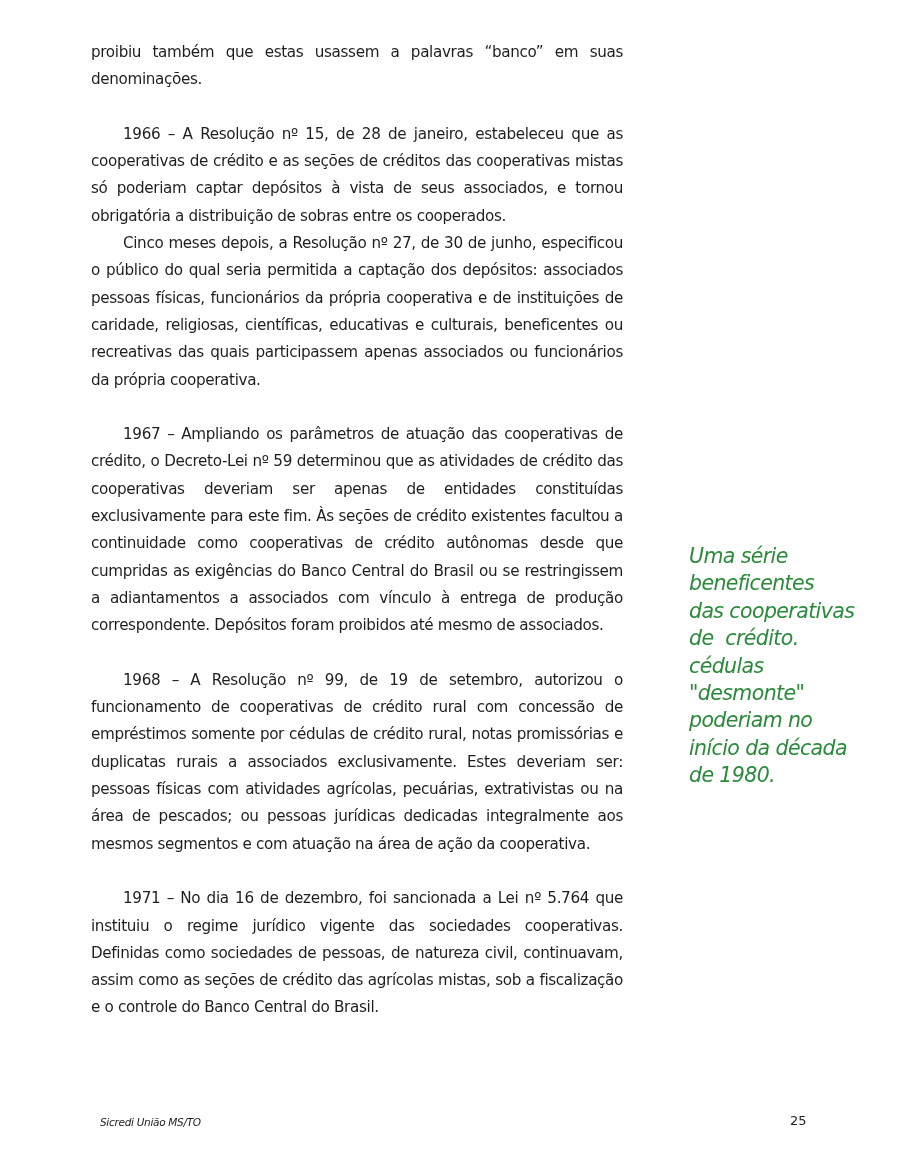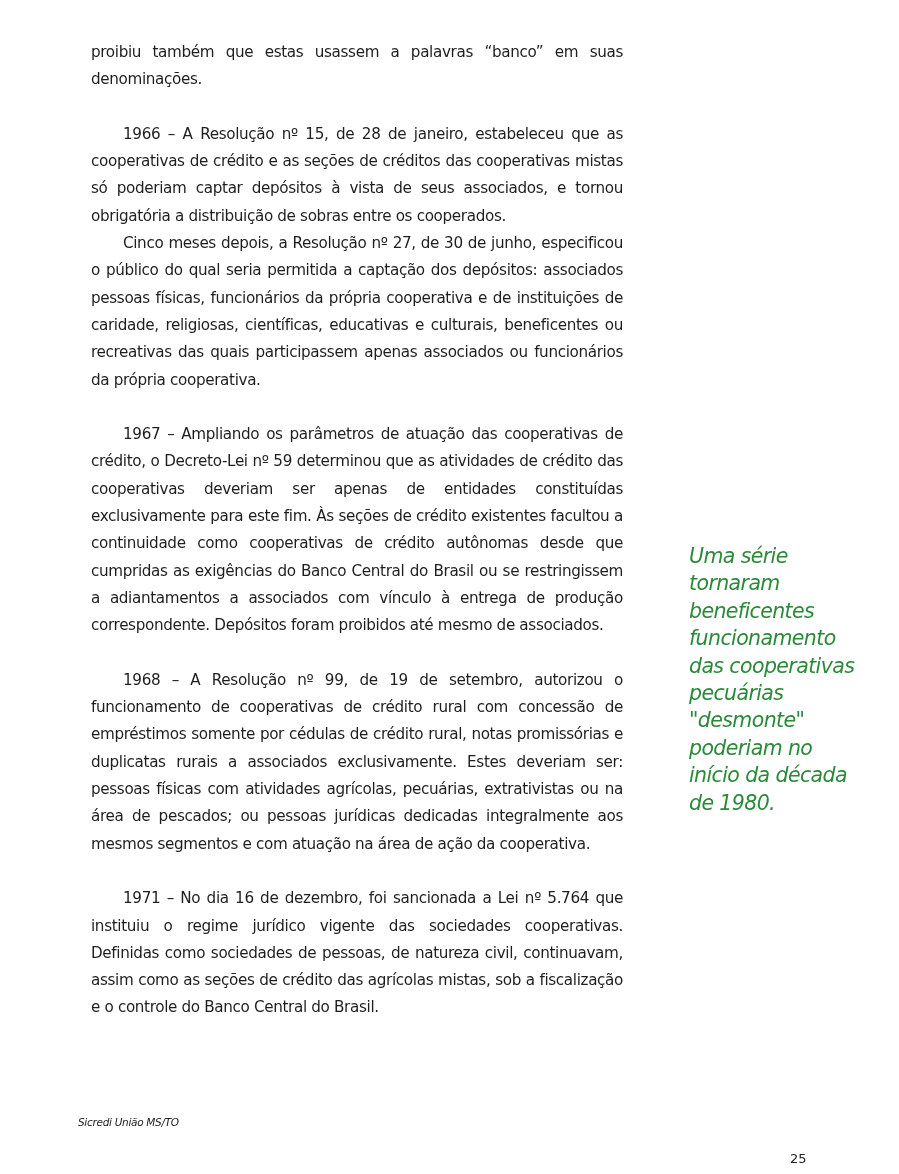--- a/index.html
+++ b/index.html
@@ -13,49 +13,48 @@
     .main-col p { margin: 0; text-align: justify; text-align-last: left; }
     .main-col p.indent { text-indent: 32px; }
     .main-col p.gap { margin-top: 27.3px; }
     .pull-quote {
       position: absolute; left: 642px; top: 543px; width: 175px;
       font-family: "DejaVu Sans", sans-serif; font-style: italic;
       font-size: 20.5px; line-height: 27.4px; color: #2a8a3a; letter-spacing: -0.6px; margin-left: 47px;
     }
     .pull-quote span { display: block; white-space: nowrap; }
     .footer-left {
-      position: absolute; left: 78px; top: 1116px;
+      position: absolute; left: 100px; top: 1116px;
       font-family: "DejaVu Sans", sans-serif; font-style: italic; font-size: 10.5px;
       color: #222; letter-spacing: -0.3px;
     }
     .footer-right {
-      position: absolute; left: 790px; top: 1151px;
+      position: absolute; left: 790px; top: 1113px;
       font-family: "DejaVu Sans", sans-serif; font-size: 13px; color: #222;
     }
   </style>
 </head>
 <body>
 
 <div class="page">
   <div class="main-col">
     <p>proibiu também que estas usassem a palavras “banco” em suas denominações.</p>
     <p class="indent gap">1966 – A Resolução nº 15, de 28 de janeiro, estabeleceu que as cooperativas de crédito e as seções de créditos das cooperativas mistas só poderiam captar depósitos à vista de seus associados, e tornou obrigatória a distribuição de sobras entre os cooperados.</p>
     <p class="indent">Cinco meses depois, a Resolução nº 27, de 30 de junho, especificou o público do qual seria permitida a captação dos depósitos: associados pessoas físicas, funcionários da própria cooperativa e de instituições de caridade, religiosas, científicas, educativas e culturais, beneficentes ou recreativas das quais participassem apenas associados ou funcionários da própria cooperativa.</p>
     <p class="indent gap">1967 – Ampliando os parâmetros de atuação das cooperativas de crédito, o Decreto-Lei nº 59 determinou que as atividades de crédito das cooperativas deveriam ser apenas de entidades constituídas exclusivamente para este fim. Às seções de crédito existentes facultou a continuidade como cooperativas de crédito autônomas desde que cumpridas as exigências do Banco Central do Brasil ou se restringissem a adiantamentos a associados com vínculo à entrega de produção correspondente. Depósitos foram proibidos até mesmo de associados.</p>
     <p class="indent gap">1968 – A Resolução nº 99, de 19 de setembro, autorizou o funcionamento de cooperativas de crédito rural com concessão de empréstimos somente por cédulas de crédito rural, notas promissórias e duplicatas rurais a associados exclusivamente. Estes deveriam ser: pessoas físicas com atividades agrícolas, pecuárias, extrativistas ou na área de pescados; ou pessoas jurídicas dedicadas integralmente aos mesmos segmentos e com atuação na área de ação da cooperativa.</p>
     <p class="indent gap">1971 – No dia 16 de dezembro, foi sancionada a Lei nº 5.764 que instituiu o regime jurídico vigente das sociedades cooperativas. Definidas como sociedades de pessoas, de natureza civil, continuavam, assim como as seções de crédito das agrícolas mistas, sob a fiscalização e o controle do Banco Central do Brasil.</p>
   </div>
 
   <div class="pull-quote" style="color: rgb(42, 138, 58);">
     <span>Uma série</span>
-    <span>tornaram</span>
     <span>beneficentes</span>
-    <span>funcionamento</span>
     <span>das cooperativas</span>
-    <span>pecuárias</span>
+    <span style="white-space:pre;">de  crédito.</span>
+    <span>cédulas</span>
     <span>"desmonte"</span>
     <span>poderiam no</span>
     <span>início da década</span>
     <span>de 1980.</span>
   </div>
 
   <div class="footer-left">Sicredi União MS/TO</div>
   <div class="footer-right">25</div>
 </div>
 

